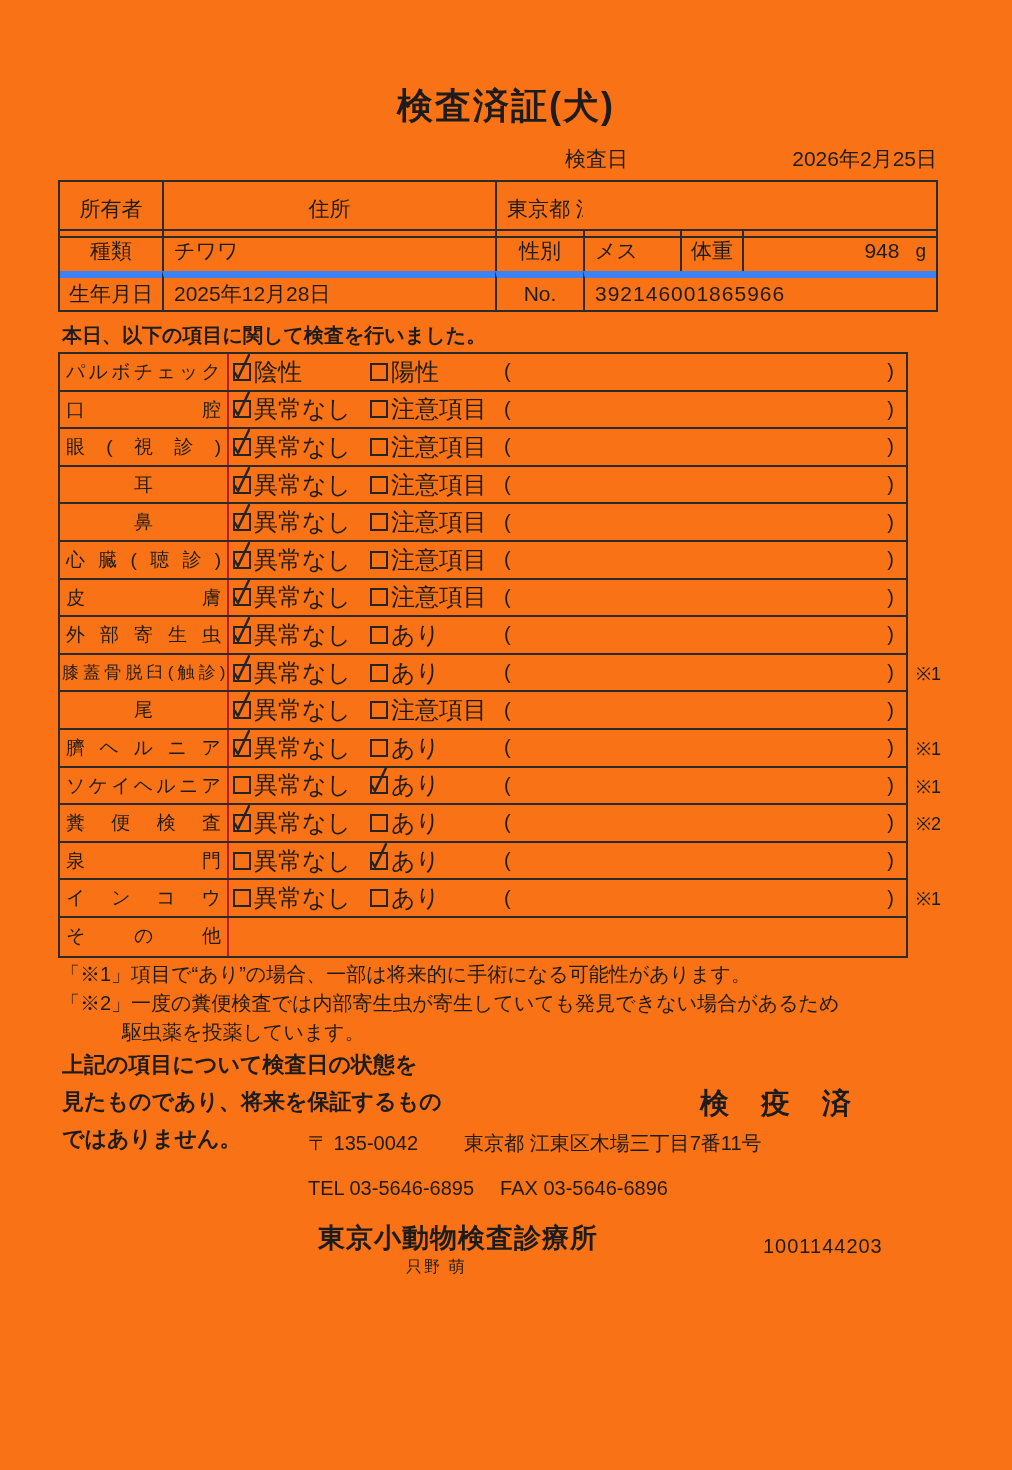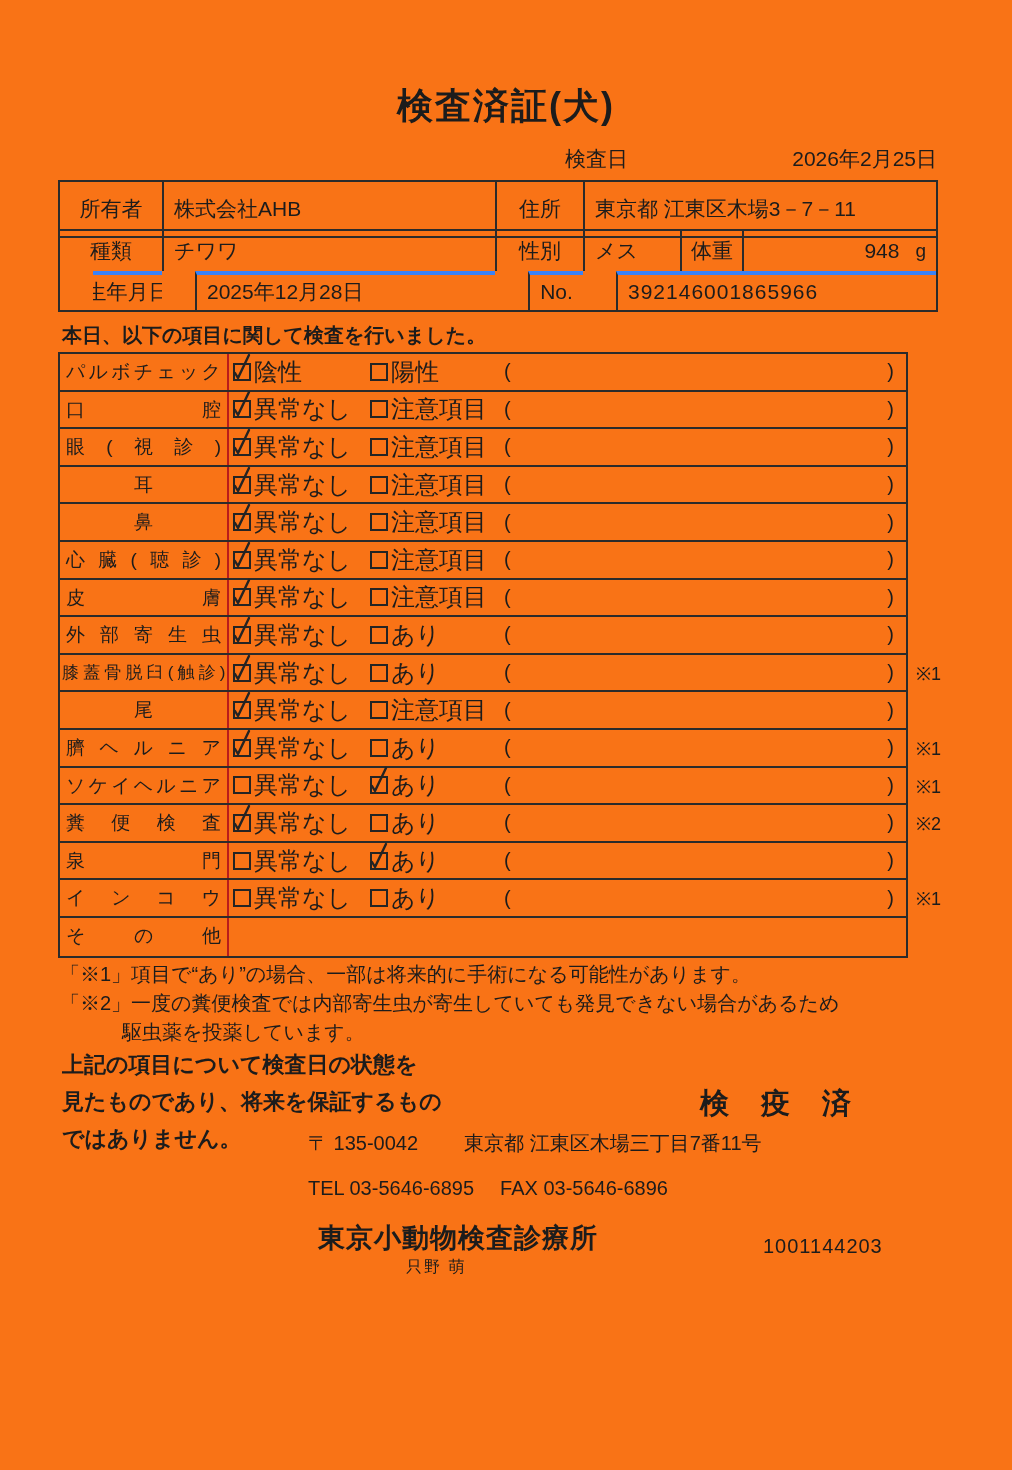--- a/index.html
+++ b/index.html
@@ -24,21 +24,21 @@
   .owner-table { top:180px; width:880px; height:58px; display:grid; grid-template-columns:102px 333px 88px 1fr; }
   .pet-table   { top:229px; width:880px; height:83px; display:grid;
                  grid-template-columns:102px 333px 88px 97px 62px 1fr;
                  grid-template-rows:1fr 1fr; }
   .cell {
     display:flex; align-items:center; font-size:21px; box-sizing:border-box;
     padding:0 10px; overflow:hidden; white-space:nowrap;
   }
   .cell.lab { justify-content:center; padding:0 4px; }
   .cell.bl { border-left:2px solid #2b2b2b; }
-  .cell.bt { border-top:4px solid #3b82f6;margin-left:33px; }
+  .cell.bt { border-top:7px solid #3b82f6; }
   .cell.span3 { grid-column:span 3; }
   .weight-cell { justify-content:flex-end; }
   .weight-unit { margin-left:16px; font-size:19px; }
   .no-val { letter-spacing:1px; }
   
   .intro { position:absolute; top:322px; left:62px; font-size:20px; font-weight:600; }
   
   .exam-table {
     position:absolute; top:352px; left:58px; width:850px;
     border:2px solid #2b2b2b; box-sizing:border-box;
@@ -85,21 +85,20 @@
 
   <div class="doc-title">検査済証(犬)</div>
 
   <div class="date-row">
     <span>検査日</span>
     <span>2026年2月25日</span>
   </div>
 
   <div class="hdr-table owner-table">
     <div class="cell lab">所有者</div>
-    <div class="cell bl">株式会社AHB</div>
     <div class="cell lab bl">住所</div>
     <div class="cell bl">東京都 江東区木場3－7－11</div>
   </div>
 
   <div class="hdr-table pet-table">
     <div class="cell lab">種類</div>
     <div class="cell bl">チワワ</div>
     <div class="cell lab bl">性別</div>
     <div class="cell bl">メス</div>
     <div class="cell lab bl">体重</div>

